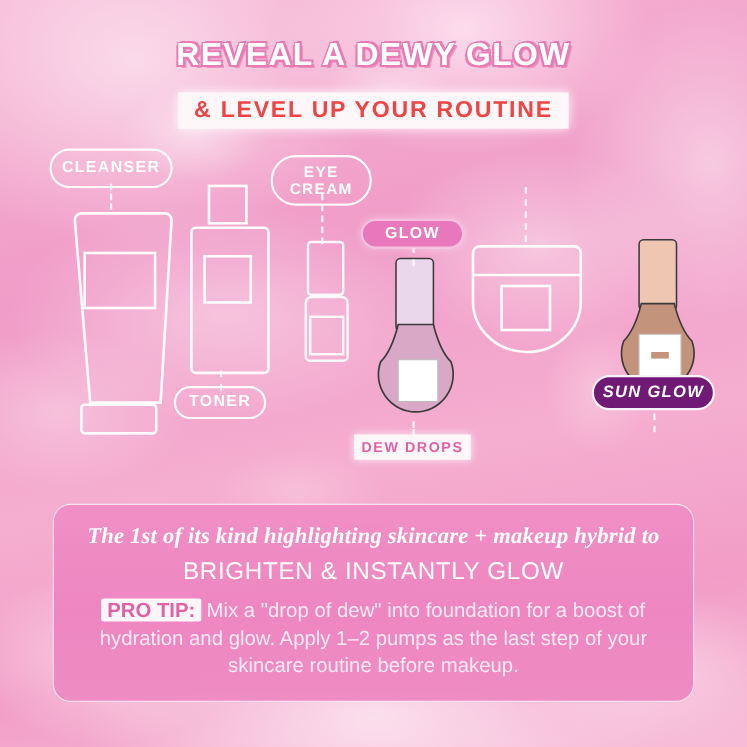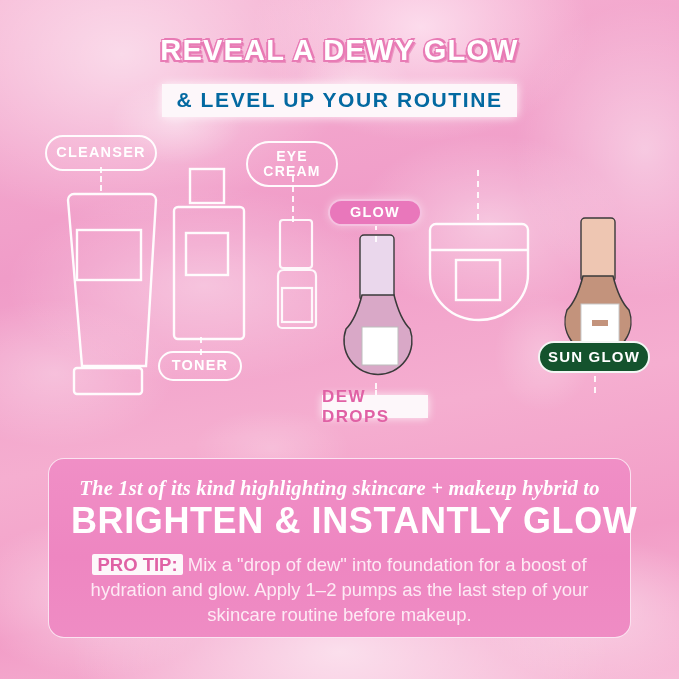--- a/index.html
+++ b/index.html
@@ -48,21 +48,21 @@
       -1px -1px 0 #e87bb5, 3px 3px 0 rgba(226,110,170,.55);
     white-space: nowrap;
   }
   .subtitle-wrap {
     position: absolute; top: 84px; left: 0; width: 679px;
     text-align: center;
   }
   .subtitle {
     display: inline-block;
     background: #fdf7fa;
-    color: #0369a1;
+    color: #ef4444;
     font-size: 21px; font-weight: 700; letter-spacing: 1.6px;
     padding: 4px 14px 5px;
     box-shadow: 0 0 9px rgba(255,255,255,.85);
   }
 
   
   .pill {
     position: absolute;
     display: flex; align-items: center; justify-content: center;
     text-align: center;
@@ -76,23 +76,24 @@
     color: #ffffff;
     background: transparent;
   }
   .pill-serum {
     background: #e977bb;
     color: #ffffff;
     border: 2px solid rgba(255,255,255,.55);
     box-shadow: 0 0 8px rgba(255,255,255,.4);
   }
   .pill-sun {
-    background: #14532d;
+    background: #701a75;
     color: #ffffff;
     border: 2px solid rgba(255,255,255,.95);
+    font-style: italic;
   }
   .banner {
     position: absolute;
     display: flex; align-items: center; justify-content: center;
     background: #fdf7fa;
     color: #e061a5;
     font-weight: 700; letter-spacing: 1.4px;
     box-shadow: 0 0 8px rgba(255,255,255,.8);
   }
 
@@ -102,31 +103,32 @@
     width: 0; border-left: 2px dashed rgba(255,255,255,.88);
   }
 
   
   .card {
     position: absolute;
     left: 48px; top: 458px; width: 583px; height: 180px;
     background: linear-gradient(180deg, #f08fc6 0%, #ee86c1 55%, #ef8cc4 100%);
     border: 1.5px solid rgba(255,255,255,.75);
     border-radius: 16px;
-    padding: 18px 22px 0;
+    padding: 18px 28px 0;
     text-align: center;
   }
   .card-tagline {
     font-family: "Liberation Serif", serif;
     font-style: italic; font-weight: 700;
     font-size: 20.5px; color: #ffffff;
     letter-spacing: .2px;
   }
   .card-headline {
-    font-size: 36px; font-weight: 700; letter-spacing: .6px;
+    margin-top: 6px;
+    font-size: 22px; font-weight: 400; letter-spacing: .6px;
     color: #ffffff; white-space: nowrap;
   }
   .card-body {
     margin-top: 11px;
     font-size: 18.5px; line-height: 1.34;
     color: #fdeaf4; font-weight: 400;
   }
   .protip {
     background: #fdf7fa; color: #e061a5;
     font-weight: 700; padding: 0 5px; border-radius: 2px;
@@ -220,21 +222,21 @@
 
   <div class="pill pill-serum" style="left:328px; top:199px; width:94px; height:27px; font-size:14.5px;">
     <span>GLOW</span>
   </div>
 
 
   <div class="pill pill-sun" style="left:538px; top:341px; width:112px; height:32px; font-size:15px;">
     <span>SUN GLOW</span>
   </div>
 
-  <div class="banner" style="left:322px; top:395px; width:106px; height:23px; font-size:17px;">
+  <div class="banner" style="left:322px; top:395px; width:106px; height:23px; font-size:13px;">
     <span>DEW DROPS</span>
   </div>
 
 
   <div class="card">
     <div class="card-tagline">The 1st of its kind highlighting skincare + makeup hybrid to</div>
     <div class="card-headline">BRIGHTEN &amp; INSTANTLY GLOW</div>
     <div class="card-body">
       <span class="protip">PRO TIP:</span><span> Mix a "drop of dew" into foundation for a boost of hydration and glow. Apply 1–2 pumps as the last step of your skincare routine before makeup.</span>
     </div>

